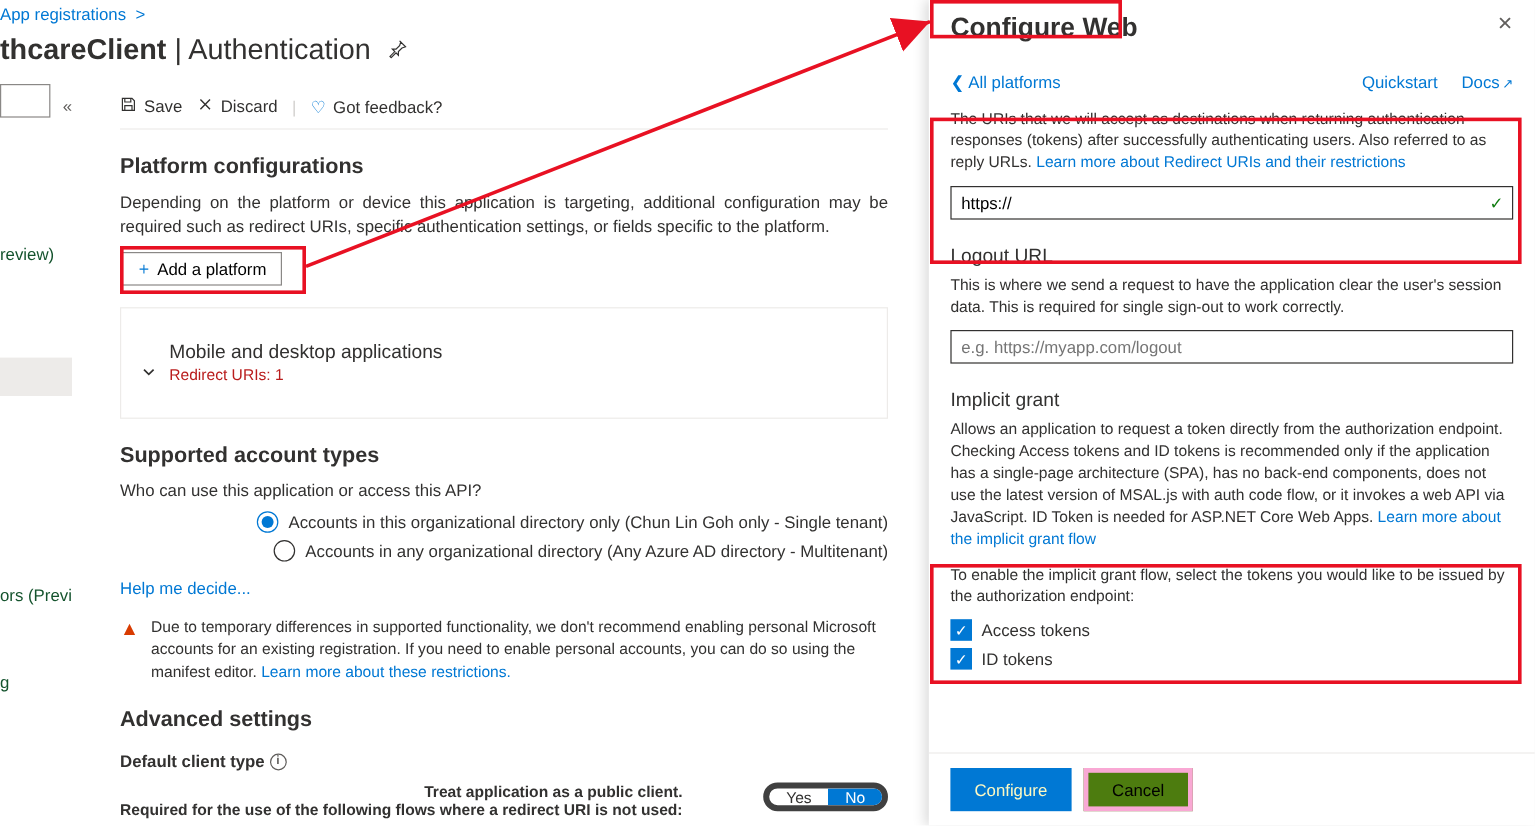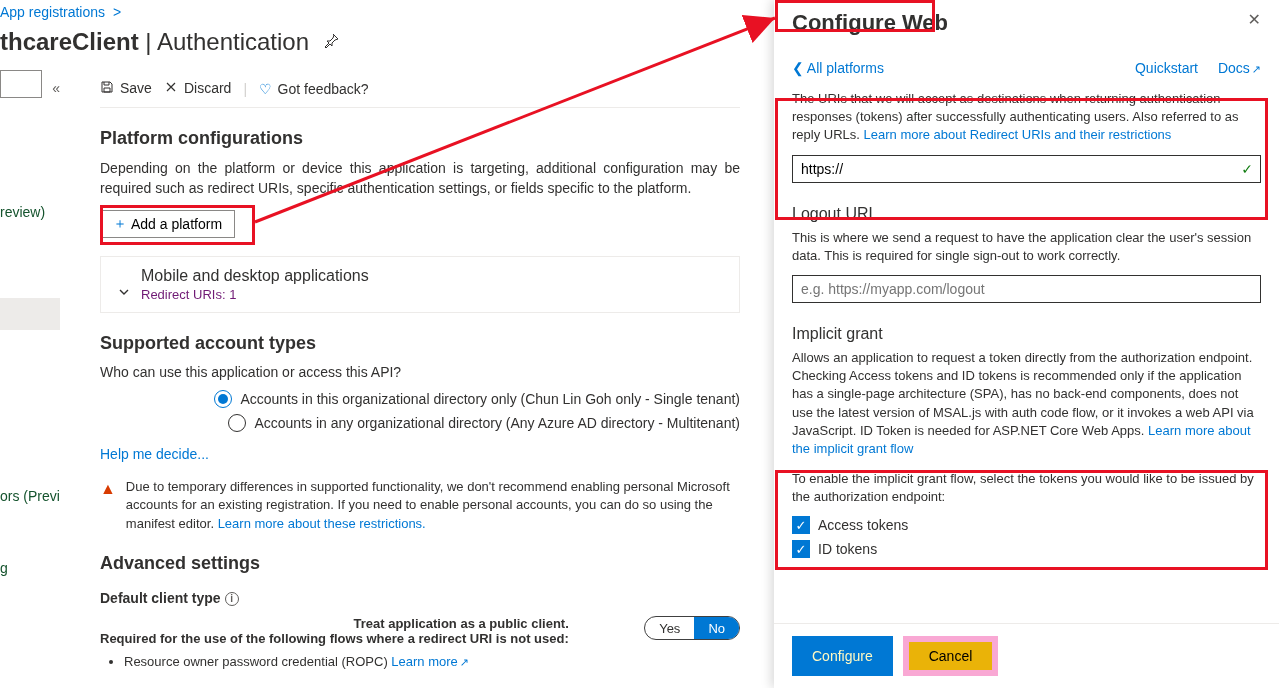--- a/index.html
+++ b/index.html
@@ -25,37 +25,37 @@
 .tool-btn { display: flex; align-items: flex-start; gap: 6px; font-size: 14px; cursor: pointer; color: #323130; }
 .tool-sep { color: #d2d0ce; }
 .heart { color: #0078d4; }
 
 h2.section { font-size: 18px; font-weight: 600; margin: 20px 0 10px 0; }
 .body-text { font-size: 14px; line-height: 1.4; text-align: justify; }
 
 .add-platform-btn { display: inline-flex; align-items: center; gap: 4px; border: 1px solid #8a8886; background: #fff; padding: 4px 12px; font-size: 14px; cursor: pointer; margin-top: 12px; }
 .add-platform-wrap { display:inline-block; }
 
-.expander { border: 1px solid #edebe9; margin-top: 18px; padding: 10px 16px; display:flex; align-items:flex-end; gap: 10px; }
+.expander { border: 1px solid #edebe9; margin-top: 18px; padding: 28px 16px; display:flex; align-items:flex-end; gap: 10px; }
 .expander .chev { margin-top:2px; }
 .expander-title { font-size: 16px; }
-.expander-sub { font-size: 13px; color: #701a75; margin-top:2px; }
+.expander-sub { font-size: 13px; color: #b91c1c; margin-top:2px; }
 
 .radio-row { display: flex; align-items: center; gap: 8px; margin: 6px 0; justify-content: flex-end; }
 .radio { width: 18px; height: 18px; border: 1px solid #323130; border-radius: 50%; display:inline-flex; align-items:center; justify-content:center; flex-shrink:0;}
 .radio.checked { border-color: #0078d4; }
 .radio.checked::after { content:""; width:10px; height:10px; background:#0078d4; border-radius:50%; }
 
 .warn-box { display:flex; gap:10px; margin-top:16px; font-size:13px; line-height:1.4; }
 .warn-icon { color:#d83b01; font-size:16px; flex-shrink:0; }
 
 .subhead { font-size:14px; font-weight:600; margin-top:16px; }
 .info-icon { display:inline-block; width:14px; height:14px; border:1px solid #605e5c; border-radius:50%; font-size:10px; text-align:center; line-height:12px; color:#605e5c; margin-left:4px; vertical-align:middle; }
 
-.toggle { display:inline-flex; border:1px solid #404040; border-radius:14px; overflow:hidden; height:24px; vertical-align:middle; }
+.toggle { display:inline-flex; border:5px solid #404040; border-radius:14px; overflow:hidden; height:24px; vertical-align:middle; }
 .toggle span { padding: 2px 14px; font-size:13px; display:flex; align-items:center; }
 .toggle .on { background:#0078d4; color:#fff; }
 
 ul.bullets { margin: 8px 0 0 24px; font-size:13px; }
 
 
 .panel { position:absolute; right:0; top:0; width:505px; height:688px; background:#fff; box-shadow: -3px 0 10px rgba(0,0,0,0.15); display:flex; flex-direction:column; }
 .panel-header { display:flex; justify-content:space-between; align-items:flex-start; padding: 10px 18px 6px 18px; }
 .panel-title { font-size:22px; font-weight:700; }
 .panel-close { font-size:16px; cursor:pointer; color:#605e5c; }
@@ -69,21 +69,21 @@
 
 .input-box { width:100%; border:1px solid #323130; padding:5px 8px; font-size:14px; }
 .input-wrap { position:relative; }
 .input-valid { position:absolute; right:8px; top:50%; transform:translateY(-50%); color:#107c10; }
 
 .checkbox { width:18px; height:18px; background:#0078d4; display:inline-flex; align-items:center; justify-content:center; color:#fff; font-size:13px; margin-right:8px; flex-shrink:0; }
 .check-row { display:flex; align-items:center; margin:6px 0; }
 
 .panel-footer { border-top:1px solid #edebe9; padding:12px 18px; display:flex; gap:10px; }
 .btn-primary { background:#0078d4; color:#fef9c3; border:none; padding:6px 20px; font-size:14px; cursor:pointer; }
-.btn-secondary { background:#eab308; border:6px solid #f9a8d4; padding:6px 20px; font-size:14px; cursor:pointer; }
+.btn-secondary { background:#4d7c0f; border:4px solid #f9a8d4; padding:6px 20px; font-size:14px; cursor:pointer; }
 
 .ext-icon { font-size:11px; margin-left:2px; }
 
 
 .redbox { position:absolute; border:3px solid #e81123; pointer-events:none; }
 .arrow-svg { position:absolute; pointer-events:none; }
 </style>
 </head>
 <body>
 

